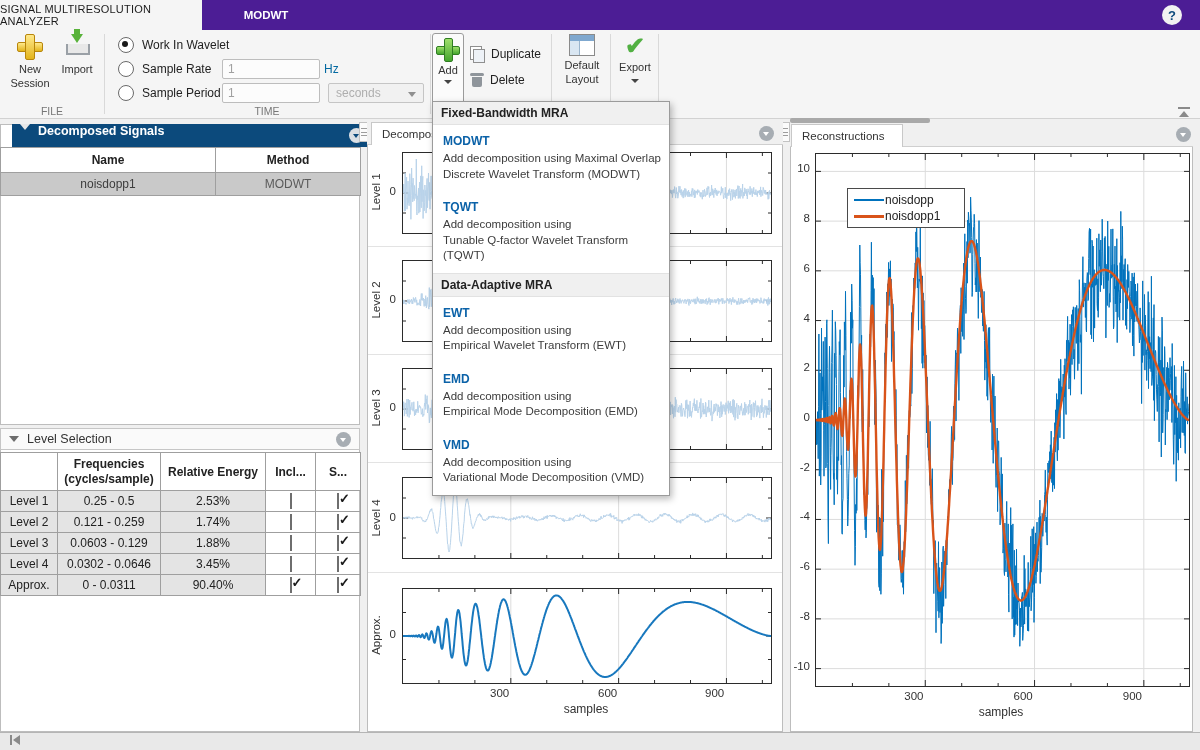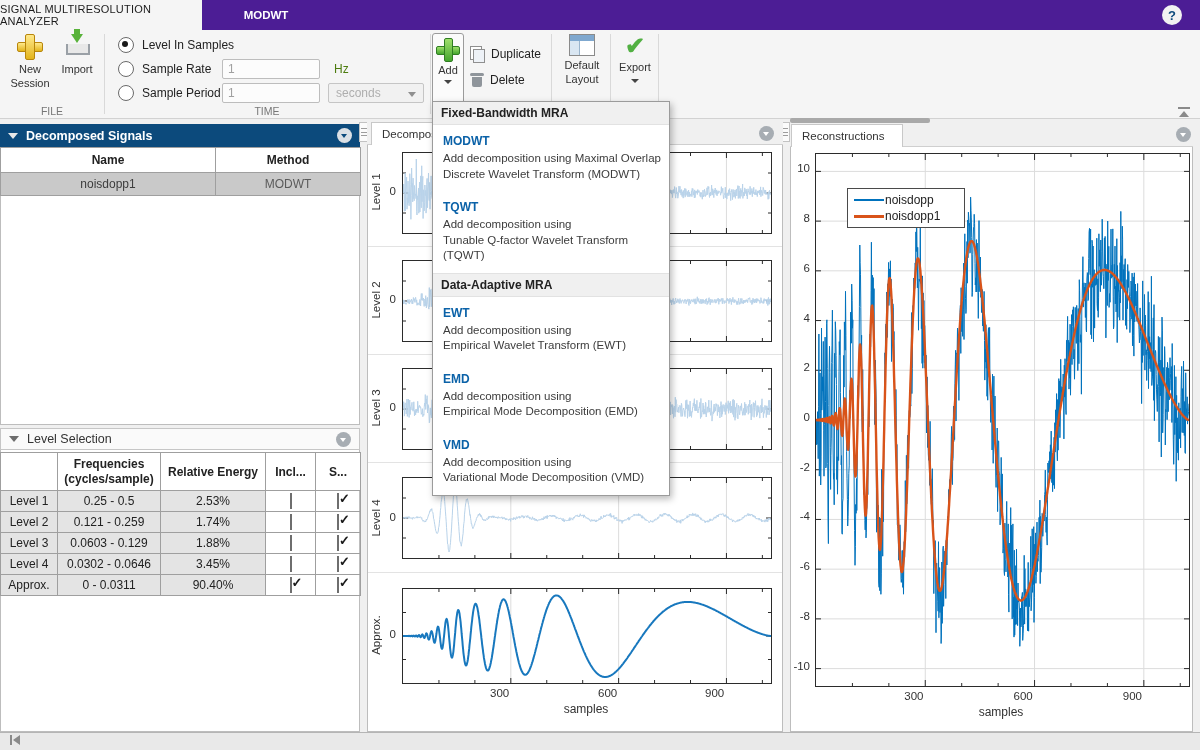--- a/index.html
+++ b/index.html
@@ -53,21 +53,21 @@
   .dupicon b.b2{left:3px;top:3px;background:#eef2f7;}
   .trashicon{position:relative;width:14px;height:16px;}
   .trashicon .lid{position:absolute;left:0;top:1px;width:14px;height:3px;background:#8f959b;border-radius:2px;}
   .trashicon .can{position:absolute;left:2px;top:5px;width:10px;height:10px;background:#8f959b;border-radius:0 0 2px 2px;}
   .layicon{position:relative;width:26px;height:22px;border:1px solid #8a8a8a;background:#fff;box-sizing:border-box;}
   .layicon .hd{position:absolute;left:0;top:0;width:100%;height:6px;background:#7fa8cf;}
   .layicon .lc{position:absolute;left:0;top:6px;width:9px;height:14px;background:#d9e6f2;border-right:1px solid #9ab4cc;}
   .checkicon{font-size:24px;line-height:24px;color:#52b043;font-weight:bold;}
   
   .whitepanel{position:absolute;background:#fff;border:1px solid #bdbdbd;box-sizing:border-box;}
-  .panelhdr-dark{position:absolute;left:0;width:360px;height:23px;background:#0c4a7c;color:#fff;display:flex;align-items:center;}
+  .panelhdr-dark{position:absolute;left:12px;width:360px;height:23px;background:#0c4a7c;color:#fff;display:flex;}
   .panelhdr-light{position:absolute;left:0;width:360px;height:22px;background:#fafafa;color:#333;display:flex;align-items:center;border:1px solid #c6c6c6;box-sizing:border-box;}
   .tri-down{width:0;height:0;border-left:5px solid transparent;border-right:5px solid transparent;margin:0 8px;}
   .tri-down.w{border-top:6px solid #e8e8e8;}
   .tri-down.d{border-top:6px solid #6d6d6d;}
   .circbtn{position:absolute;right:8px;width:15px;height:15px;border-radius:50%;background:#a7adb3;}
   .circbtn::after{content:"";position:absolute;left:4px;top:6px;width:0;height:0;border-left:3.5px solid transparent;border-right:3.5px solid transparent;border-top:4px solid #fff;}
   .circbtn.onnavy{background:#dbe0e5;}
   .circbtn.onnavy::after{border-top-color:#0c4a7c;}
   table.grid{border-collapse:collapse;width:100%;table-layout:fixed;}
   table.grid th,table.grid td{border:1px solid #9f9f9f;font-size:12px;padding:2px 6px;text-align:center;overflow:hidden;white-space:nowrap;}
@@ -142,32 +142,32 @@
           <span class="stem"></span>
           <span class="arr"></span>
           <span class="tray"></span>
         </div>
       <div class="lbl">Import</div>
     </div>
     <div class="secLabel" style="left:0;width:104px;text-align:center;">FILE</div>
 
     <div class="radiorow" style="left:118px;top:6px;">
       <span class="radio on"></span>
-      <span>Level In Samples</span>
+      <span>Work In Wavelet</span>
     </div>
     <div class="radiorow" style="left:118px;top:30px;">
       <span class="radio"></span>
       <span>Sample Rate</span>
     </div>
     <div class="radiorow" style="left:118px;top:54px;">
       <span class="radio"></span>
       <span>Sample Period</span>
     </div>
     <input class="tfield" style="left: 222px; top: 29px;" disabled="" value="1">
-    <div class="abs" style="left:334px;top:32px;color:#4d7c0f;">Hz</div>
+    <div class="abs" style="left:324px;top:32px;color:#0369a1;">Hz</div>
     <input class="tfield" style="left: 222px; top: 53px;" disabled="" value="1">
     <div class="selbox" style="left:328px;top:53px;width:96px;">
       <span>seconds</span>
       <span class="dar"></span>
     </div>
     <div class="secLabel" style="left:104px;width:326px;">TIME</div>
 
     <div id="add-btn">
       <div class="plusgreen">
           <i class="h"></i>

